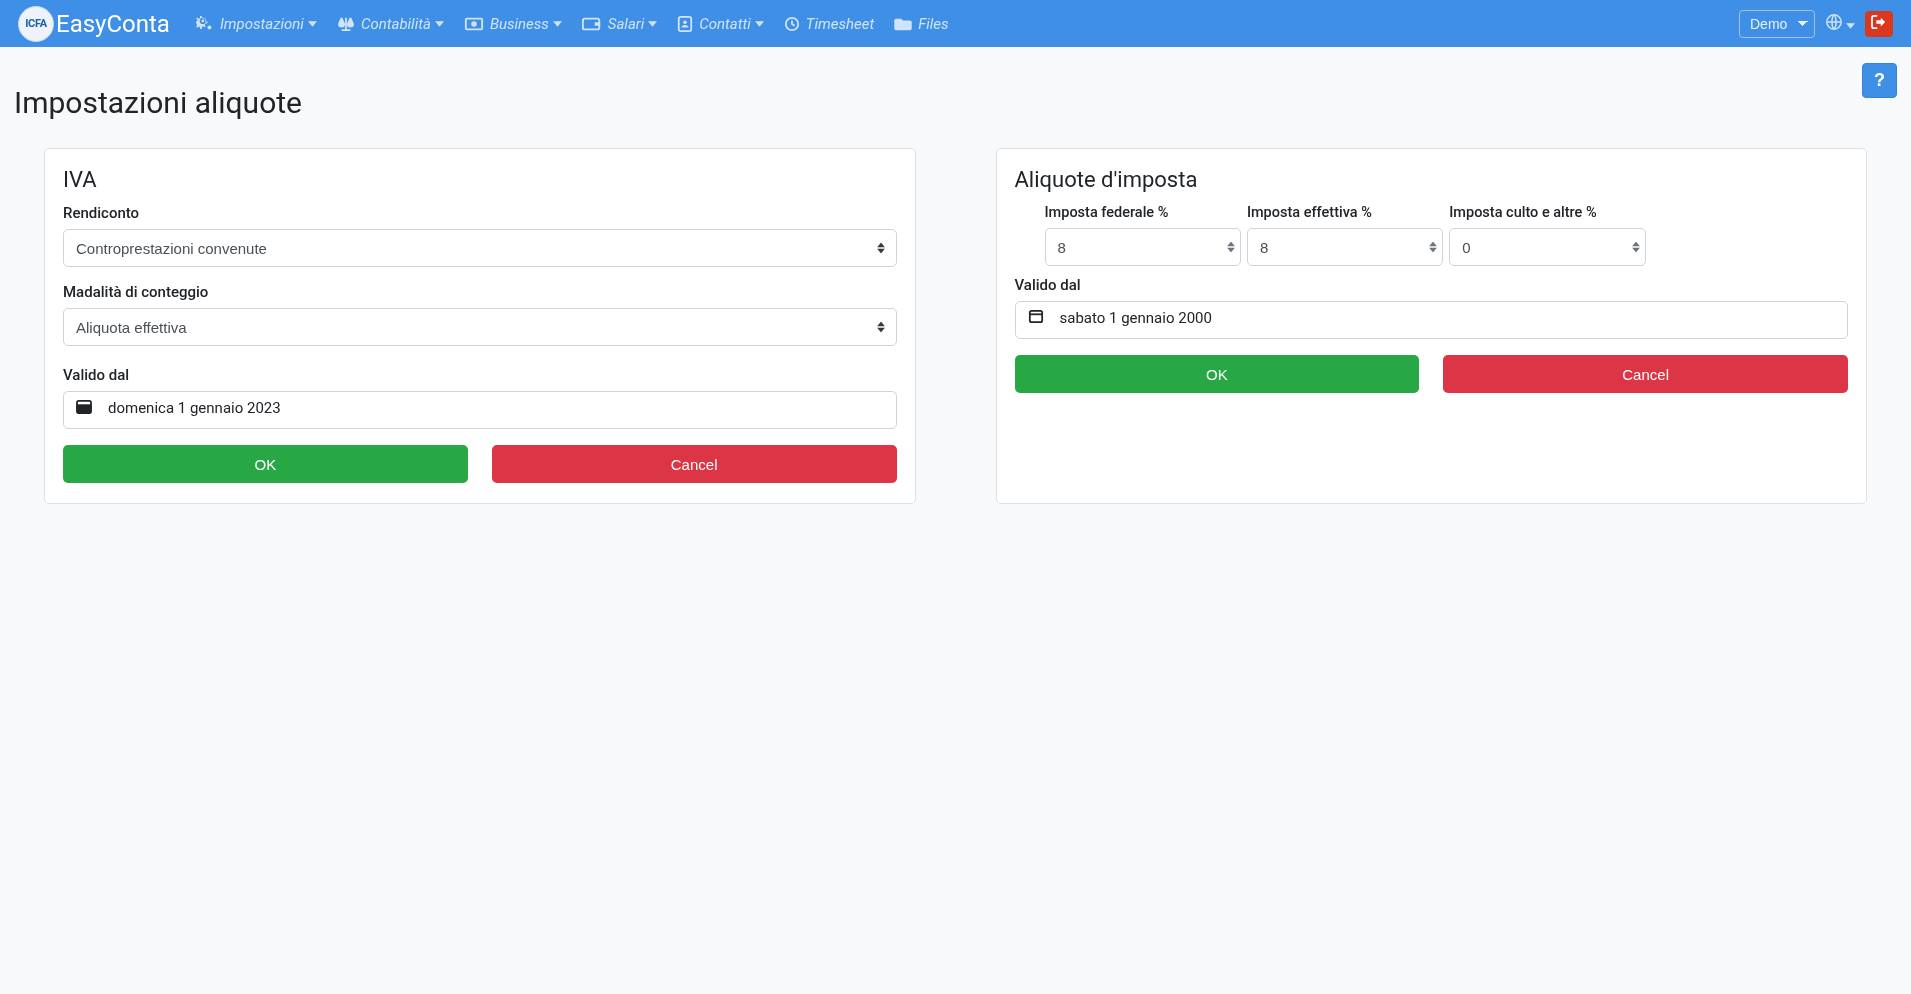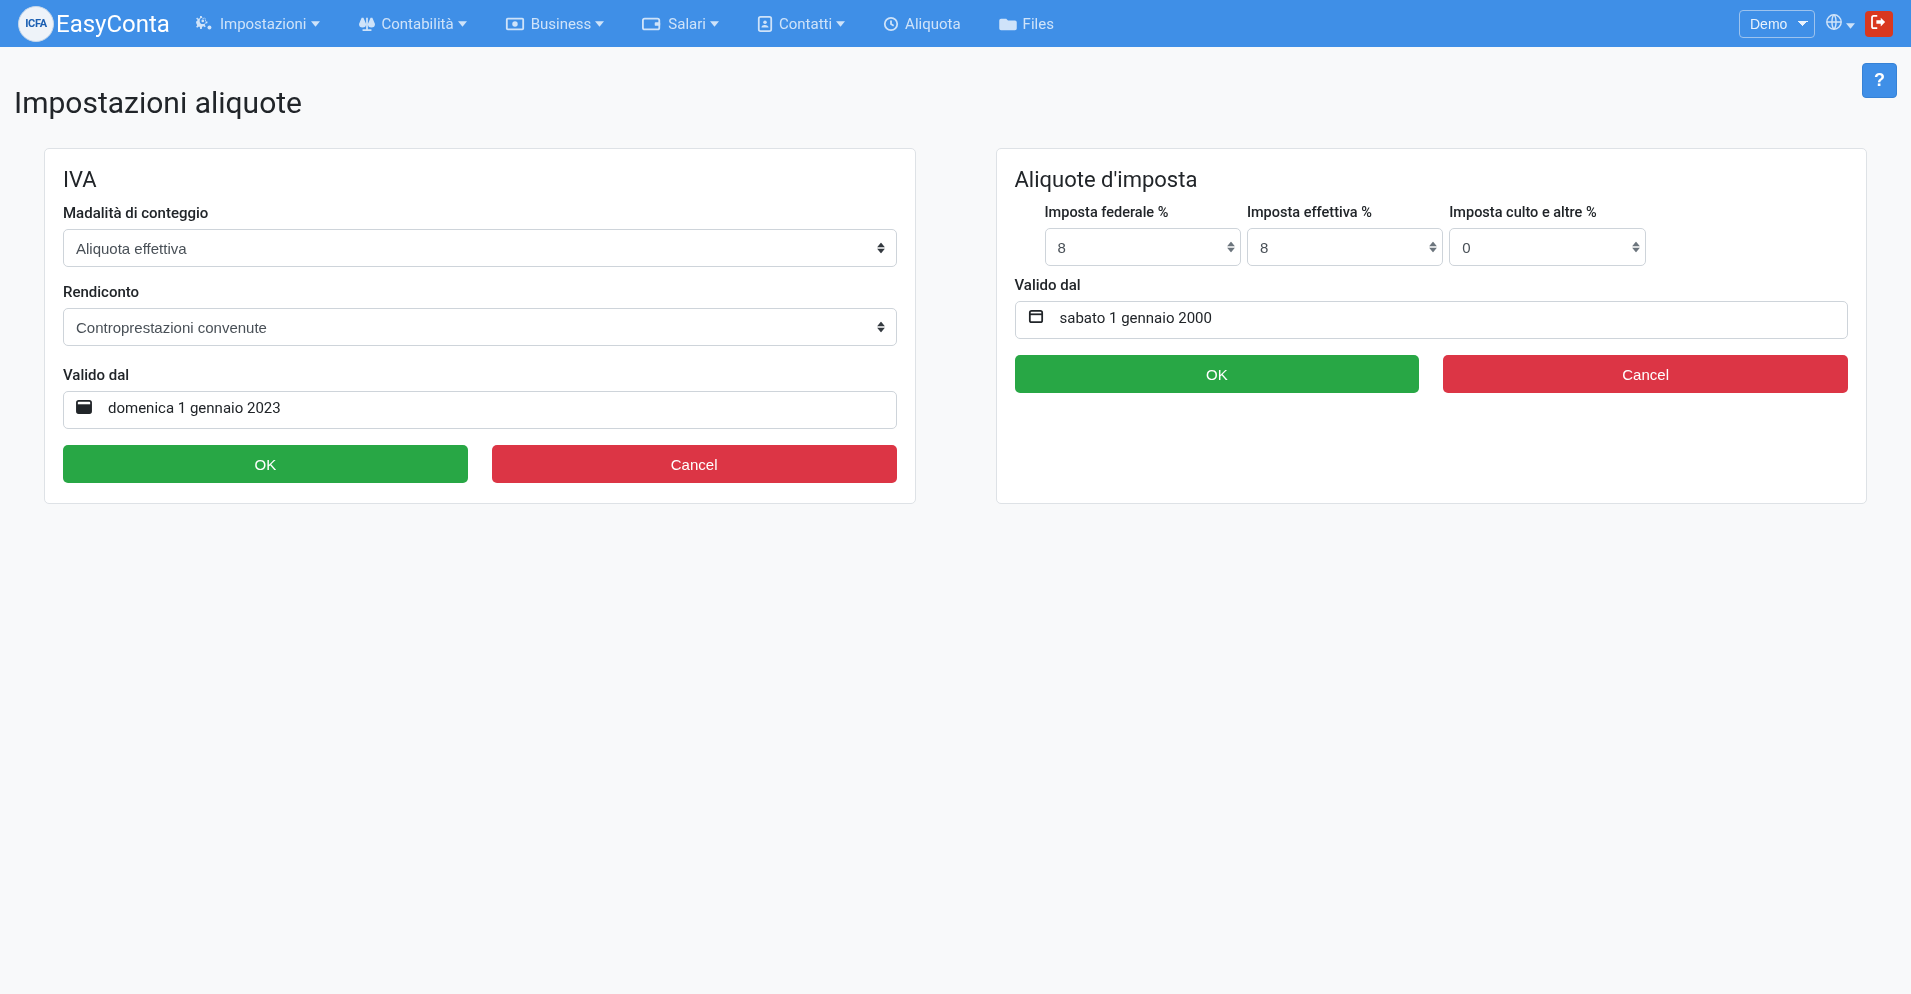--- a/index.html
+++ b/index.html
@@ -39,22 +39,23 @@
 .brand-logo-text {
   font-size: 11px;
   font-weight: 700;
   color: #1b5fb2;
   letter-spacing: -0.3px;
 }
 .nav-list {
   display: flex;
   align-items: flex-end;
   list-style: none;
-  gap: 18px;
+  gap: 0;
   flex: 1;
+  font-style: italic;
 }
 .nav-item {
   display: flex;
   align-items: center;
   color: #cfe3f9;
   padding: 8px 10px;
   font-size: 15px;
   cursor: pointer;
 }
 .nav-item .icon {
@@ -317,21 +318,21 @@
           </svg>
       </span>
     </li>
     <li class="nav-item">
       <span class="icon">
         <svg width="16" height="16" viewBox="0 0 18 18" fill="none" stroke="#cfe3f9" stroke-width="2">
             <circle cx="9" cy="9" r="7"></circle>
             <path d="M9 5v4l3 2"></path>
           </svg>
       </span>
-      <span>Aliquota</span>
+      <span>Timesheet</span>
     </li>
     <li class="nav-item">
       <span class="icon">
         <svg width="18" height="14" viewBox="0 0 20 16" fill="#cfe3f9">
             <path d="M2 2h6l2 2h8a2 2 0 0 1 2 2v7a2 2 0 0 1-2 2H2a2 2 0 0 1-2-2V4a2 2 0 0 1 2-2Z"></path>
           </svg>
       </span>
       <span>Files</span>
     </li>
   </ul>
@@ -367,55 +368,55 @@
   <button class="help-btn">
     <span>?</span>
   </button>
 
   <h1 class="page-title">Impostazioni aliquote</h1>
 
   <div class="grid">
 
     <div class="card">
       <h2 class="card-title">IVA</h2>
+
+      <div class="form-group">
+        <label class="form-label">Rendiconto</label>
+        <div class="select-wrap">
+          <select class="form-select">
+            <option>Controprestazioni convenute</option>
+          </select>
+          <span class="select-arrows">
+            <svg width="8" height="5" viewBox="0 0 8 5" fill="#343a40">
+                <path d="M4 0 8 5H0L4 0Z"></path>
+              </svg>
+            <svg width="8" height="5" viewBox="0 0 8 5" fill="#343a40">
+                <path d="M4 5 0 0h8L4 5Z"></path>
+              </svg>
+          </span>
+        </div>
+      </div>
 
       <div class="form-group">
         <label class="form-label">Madalità di conteggio</label>
         <div class="select-wrap">
           <select class="form-select">
             <option>Aliquota effettiva</option>
           </select>
           <span class="select-arrows">
             <svg width="8" height="5" viewBox="0 0 8 5" fill="#343a40">
                 <path d="M4 0 8 5H0L4 0Z"></path>
               </svg>
             <svg width="8" height="5" viewBox="0 0 8 5" fill="#343a40">
                 <path d="M4 5 0 0h8L4 5Z"></path>
               </svg>
           </span>
         </div>
       </div>
 
-      <div class="form-group">
-        <label class="form-label">Rendiconto</label>
-        <div class="select-wrap">
-          <select class="form-select">
-            <option>Controprestazioni convenute</option>
-          </select>
-          <span class="select-arrows">
-            <svg width="8" height="5" viewBox="0 0 8 5" fill="#343a40">
-                <path d="M4 0 8 5H0L4 0Z"></path>
-              </svg>
-            <svg width="8" height="5" viewBox="0 0 8 5" fill="#343a40">
-                <path d="M4 5 0 0h8L4 5Z"></path>
-              </svg>
-          </span>
-        </div>
-      </div>
-
       <div class="spacer-under"></div>
 
       <div class="form-group">
         <label class="form-label">Valido dal</label>
         <div class="date-input">
           <span class="date-icon">
             <svg width="16" height="15" viewBox="0 0 18 17" fill="#212529">
                 <rect x="1" y="2" width="16" height="14" rx="2" fill="none" stroke="#212529" stroke-width="2"></rect>
                 <rect x="1" y="6" width="16" height="10" rx="0"></rect>
               </svg>

